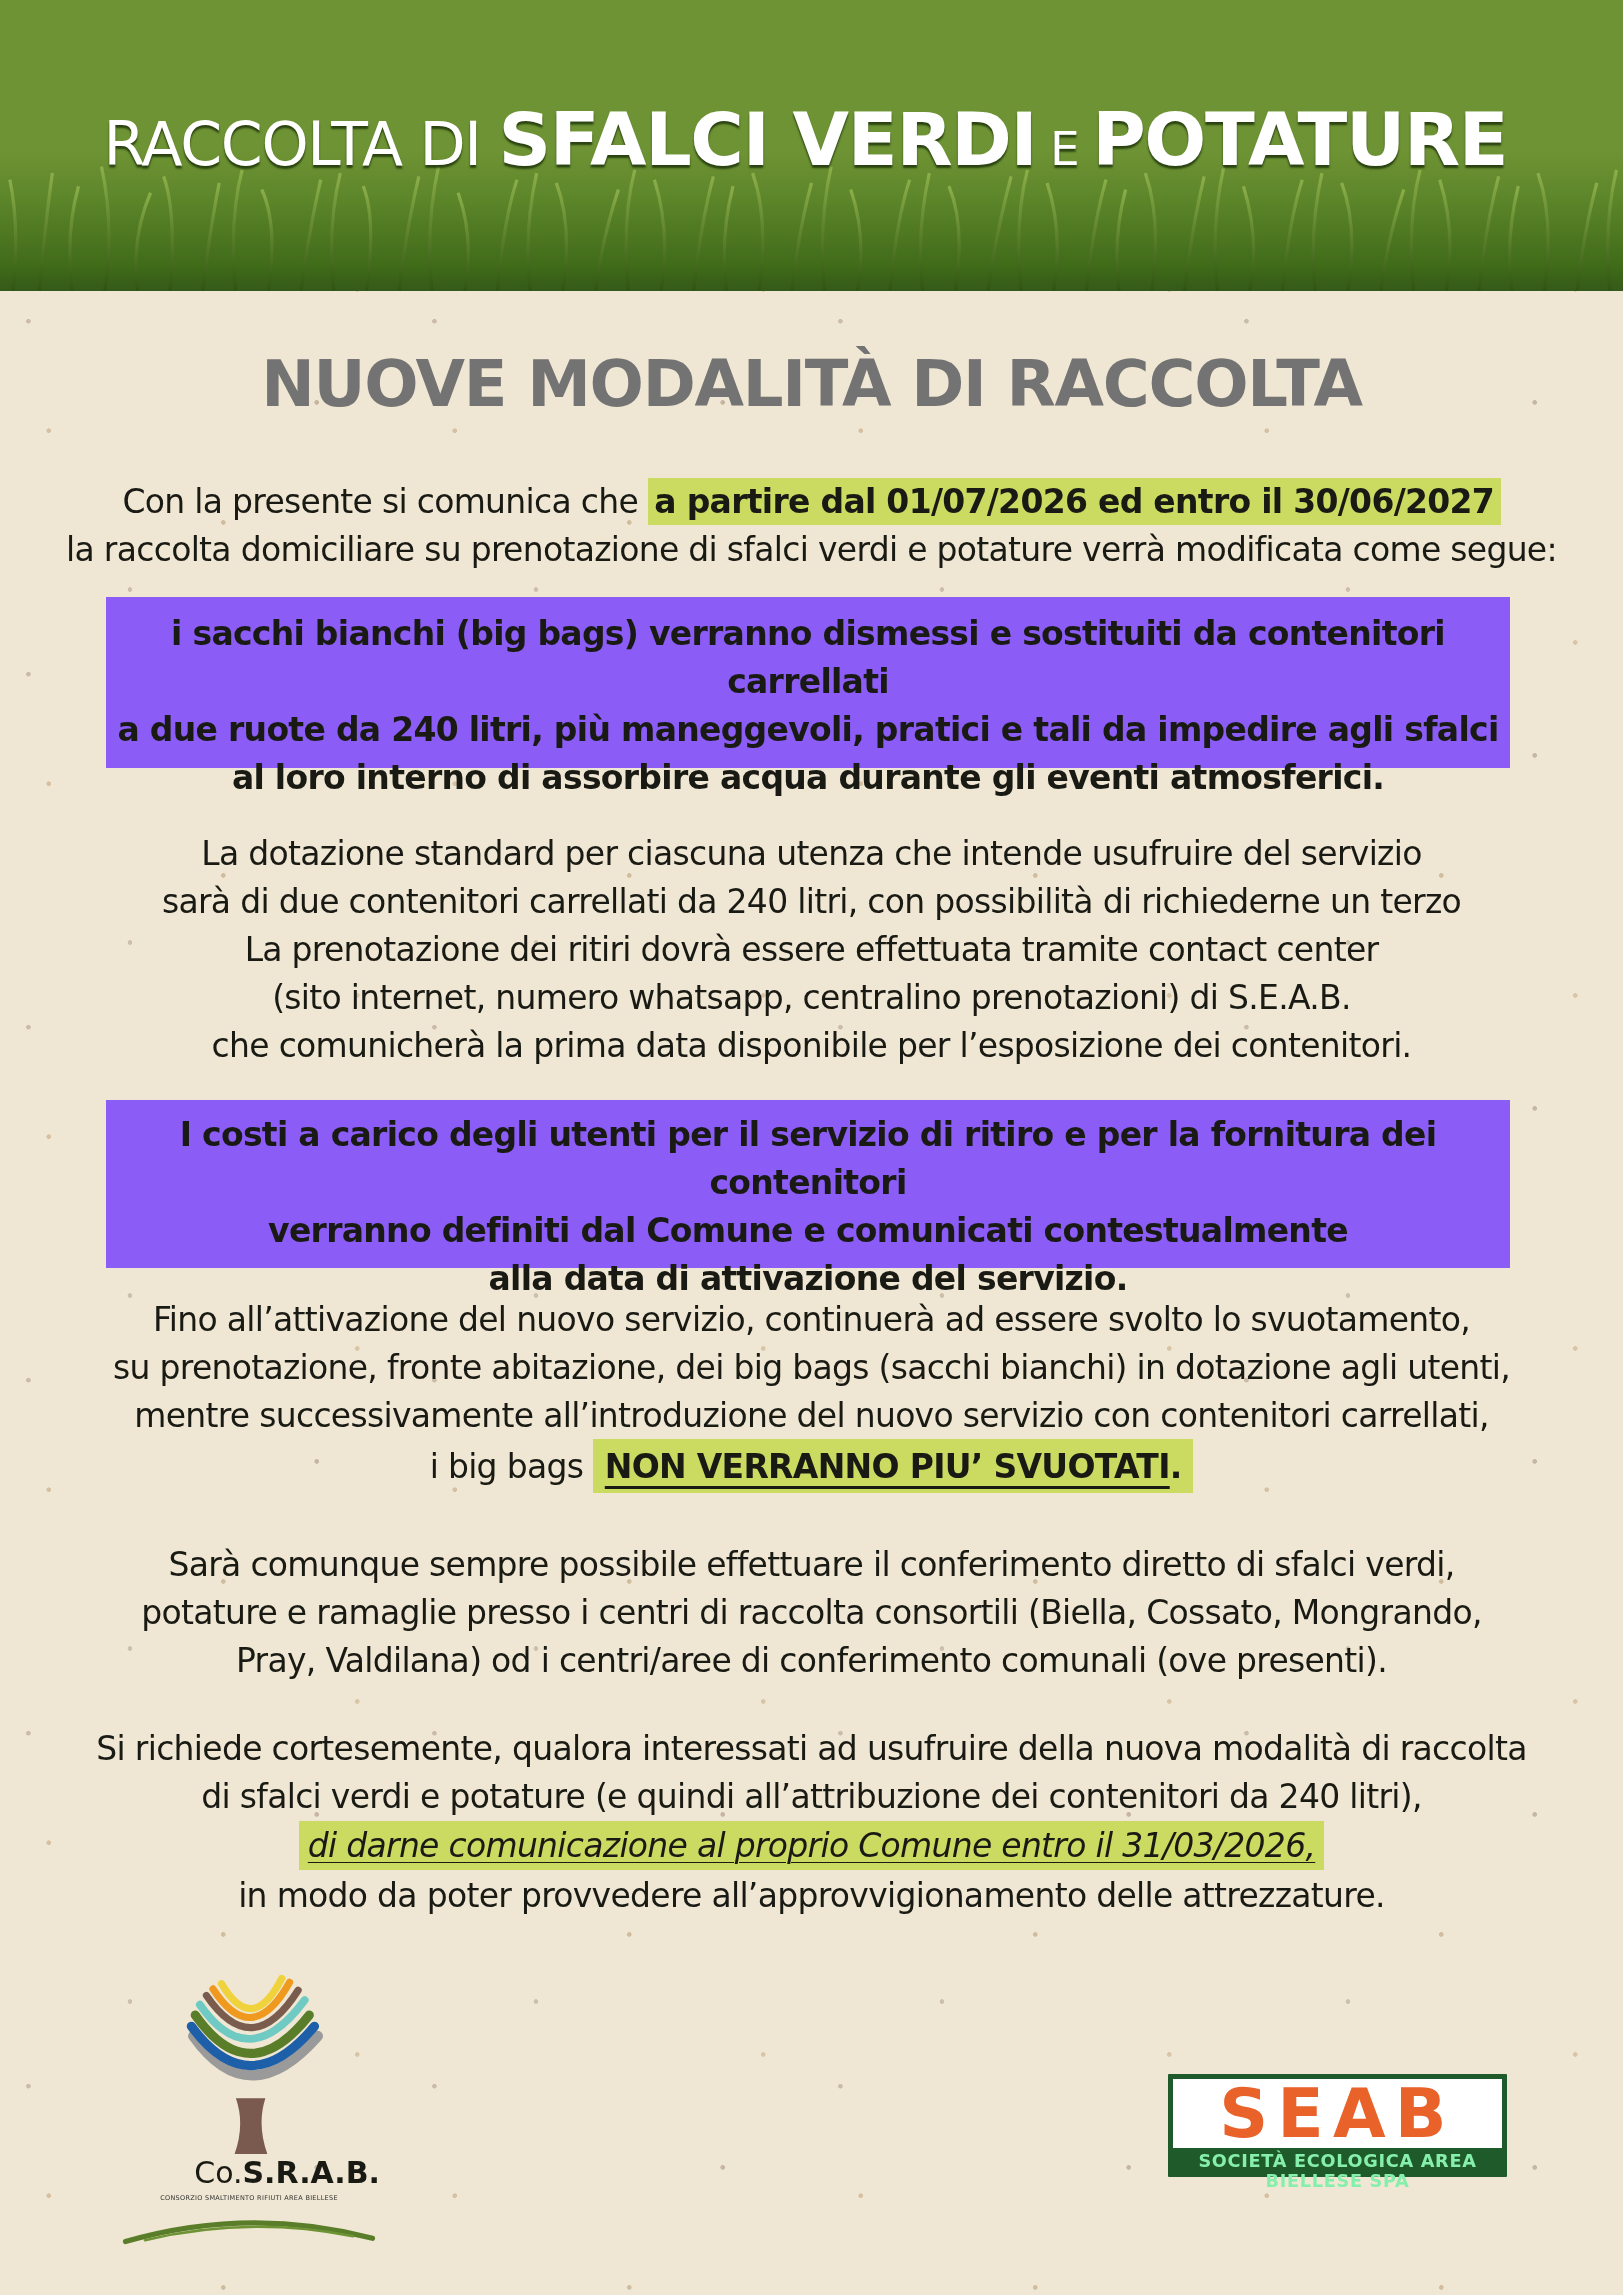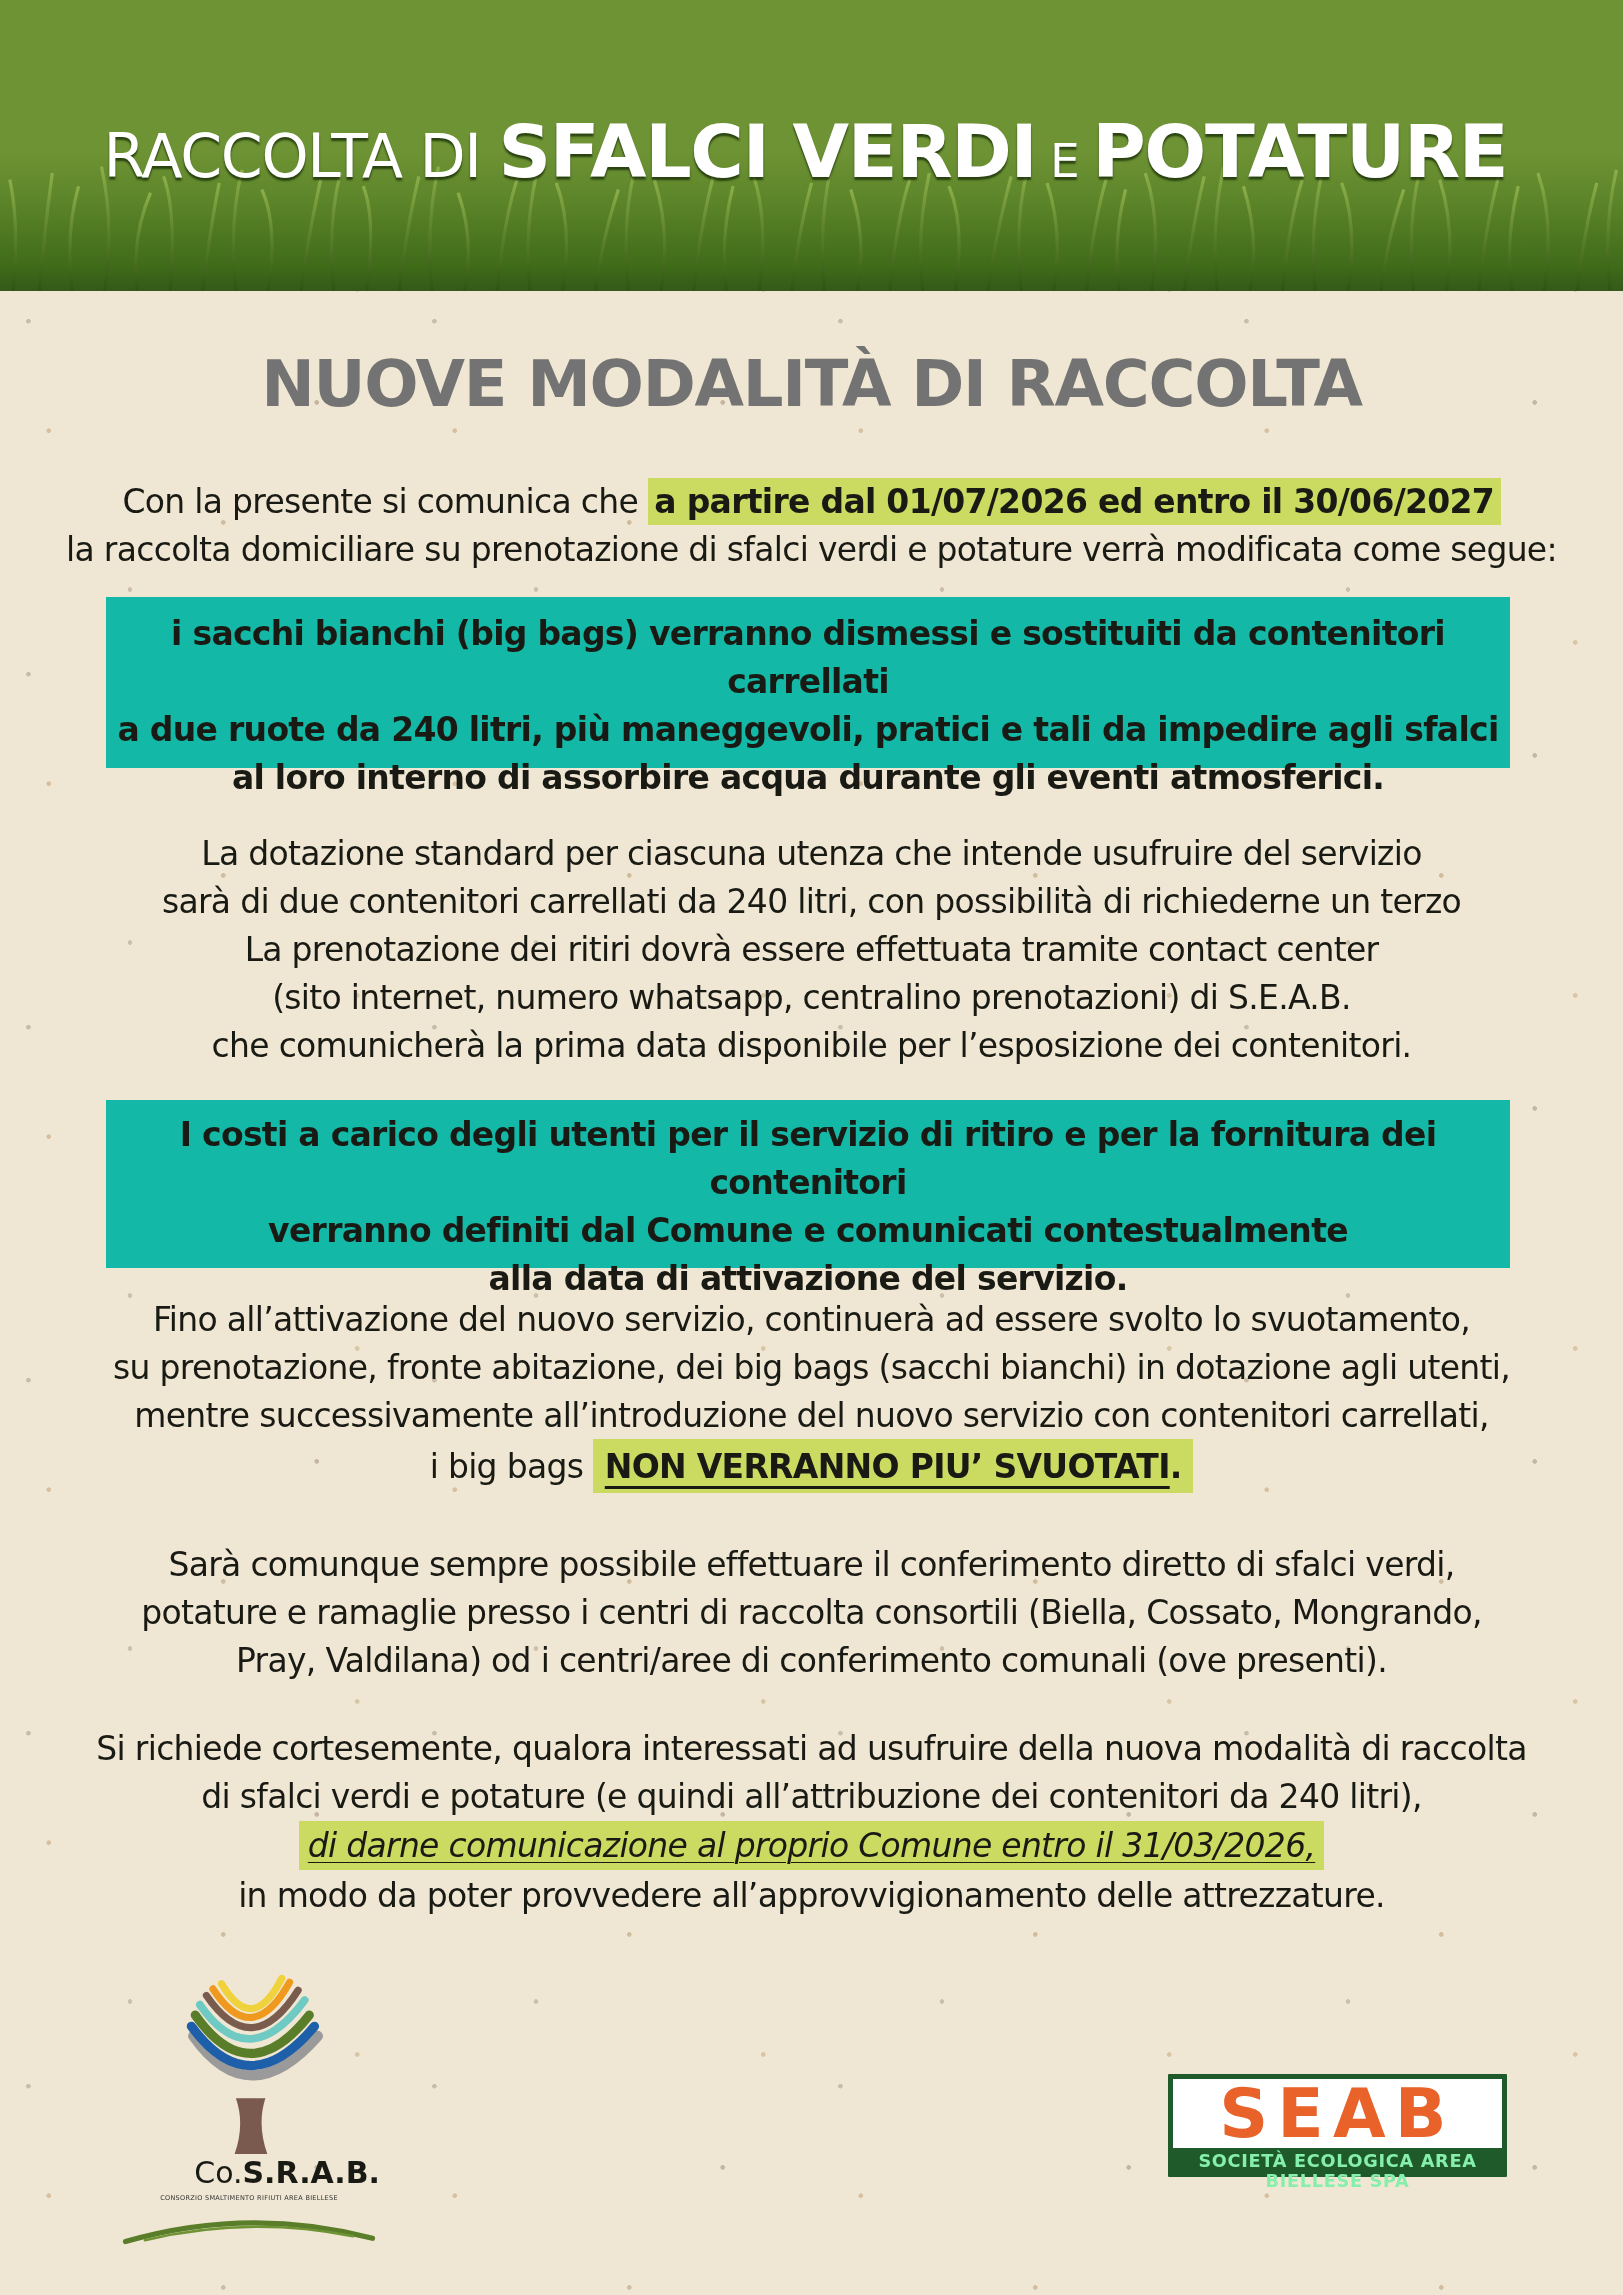--- a/index.html
+++ b/index.html
@@ -12,30 +12,30 @@
       radial-gradient(circle at 32% 67%, rgba(130,100,80,.3) 0 2px, transparent 2.6px),
       radial-gradient(circle at 88% 82%, rgba(160,120,70,.3) 0 2px, transparent 2.6px),
       radial-gradient(circle at 7% 91%, rgba(120,90,70,.3) 0 2px, transparent 2.6px);
     background-size:406px 353px;
     font-family:"DejaVu Sans","Liberation Sans",sans-serif;color:#1a1a14;}
   .header{position:absolute;left:0;top:0;width:1623px;height:291px;
     background:linear-gradient(180deg,#6e9334 0%,#6e9334 52%,#5b8429 70%,#3f6a18 92%,#34591a 100%);overflow:hidden;}
   .grass{position:absolute;left:0;bottom:0;width:100%;height:131px;}
   .title{position:absolute;left:0;right:12px;top:97px;text-align:center;color:#fff;
     font-family:"DejaVu Sans",sans-serif;letter-spacing:-1.3px;
-    text-shadow:0 3.3px 2px rgba(20,40,5,.75);margin-top:12px;}
+    text-shadow:0 3.3px 2px rgba(20,40,5,.75);}
   .title .light{font-size:60px;font-weight:normal;}
   .title .bold{font-size:73px;font-weight:bold;}
   .title .small{font-size:47px;font-weight:normal;}
   .h2{position:absolute;left:0;right:0;top:347px;text-align:center;
     font-size:64px;font-weight:bold;color:#737373;letter-spacing:-1.3px;}
   .p{position:absolute;left:52px;right:52px;text-align:center;font-size:33px;line-height:48px;letter-spacing:-0.7px;}
   .hl{background:#cbdb62;padding:3.9px 6.5px;}
   .hl-b{font-weight:bold;}
-  .box{position:absolute;background:#14b8a6;text-align:center;font-weight:bold;font-size:33px;line-height:48px;letter-spacing:-0.7px;}
+  .box{position:absolute;background:#8b5cf6;text-align:center;font-weight:bold;font-size:33px;line-height:48px;letter-spacing:-0.7px;}
   .ul{text-decoration:underline;text-decoration-thickness:3.3px;text-underline-offset:7.9px;}
   .it{font-style:italic;text-decoration:underline;text-decoration-thickness:1.3px;text-underline-offset:5.2px;}
   .logo-cosrab{position:absolute;left:118px;top:1964px;width:262px;height:288px;}
   .cosrab-name{position:absolute;left:0;right:0;top:191px;text-align:right;font-size:30px;color:#1a1a14;}
   .cosrab-name b{font-weight:bold;}
   .cosrab-sub{position:absolute;left:0;right:0;top:230px;text-align:center;font-size:6.5px;color:#333;letter-spacing:0.3px;}
   .seab{position:absolute;left:1168px;top:2074px;width:339px;height:103px;background:#1f5a2a;border-radius:1px;}
   .seab-inner{position:absolute;left:5.2px;top:5.2px;right:5.2px;height:69px;background:#fff;}
   .seab-letters{position:absolute;left:0;right:0;top:1.3px;text-align:center;font-size:68px;font-weight:bold;color:#e8622a;letter-spacing:9.2px;line-height:68px;font-family:"DejaVu Sans",sans-serif;}
   .seab-sub{position:absolute;left:0;right:0;top:77px;text-align:center;font-size:17.7px;color:#86efac;font-weight:bold;letter-spacing:0.7px;font-family:"DejaVu Sans",sans-serif;}

